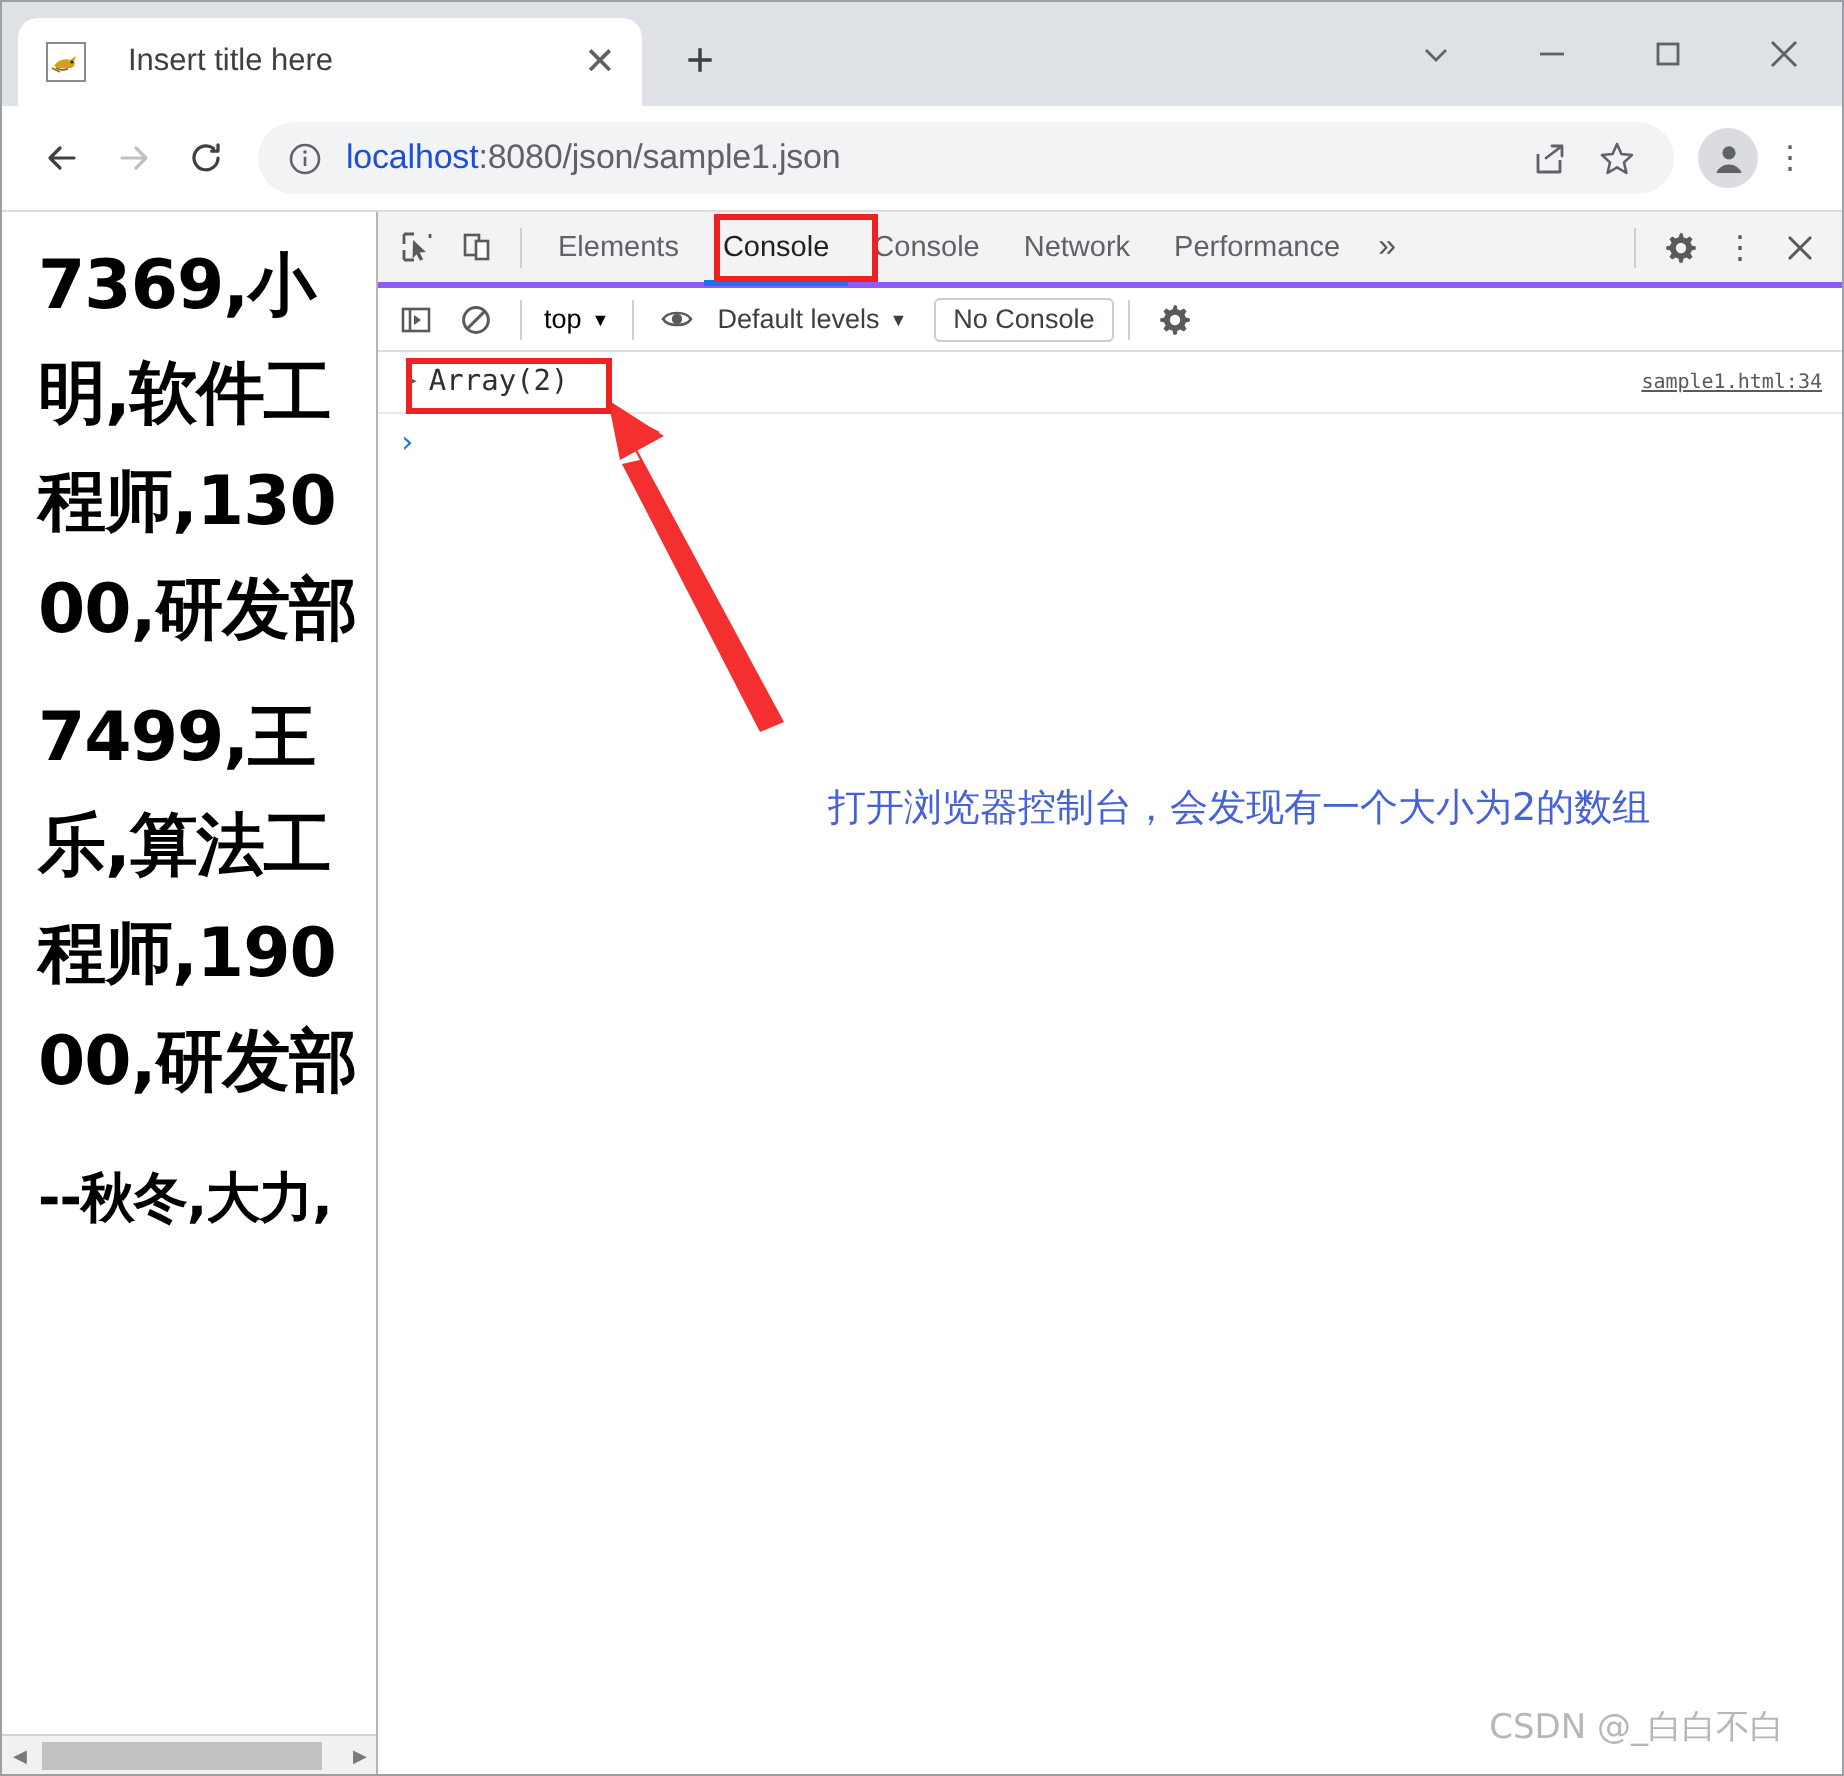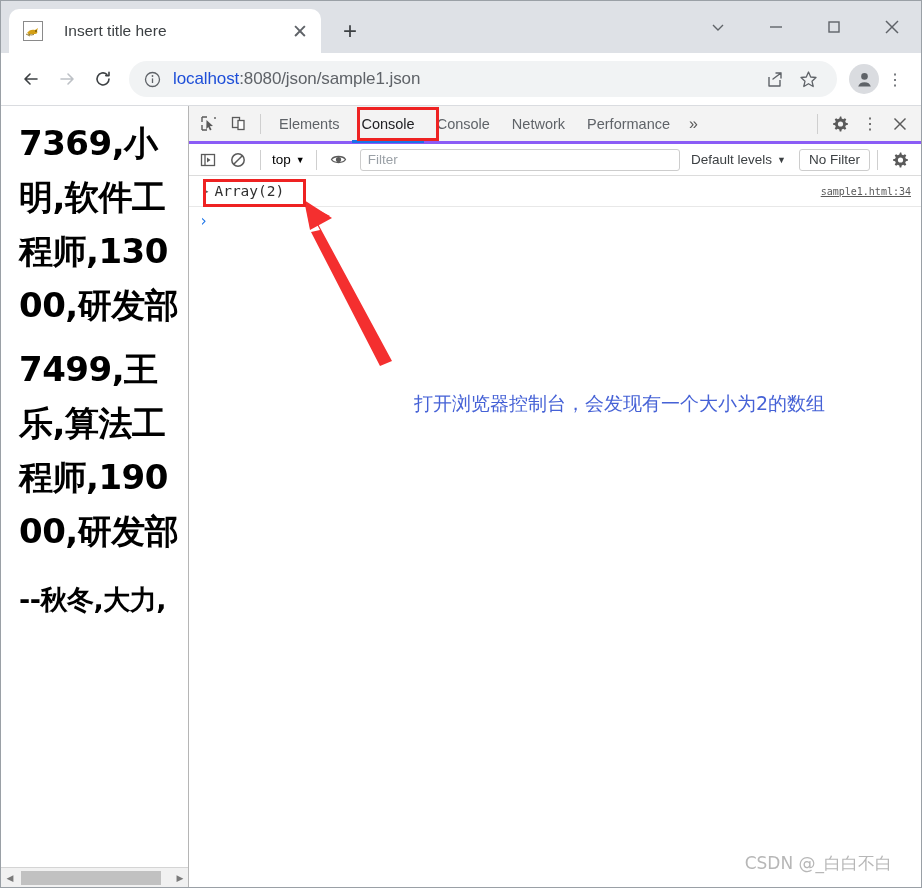--- a/index.html
+++ b/index.html
@@ -609,26 +609,25 @@
           <span>top</span>
           <span class="caret">▼</span>
         </div>
         <div class="dt-sep"></div>
         <div class="dt-iconbtn">
           <svg width="17" height="17" viewBox="0 0 17 17">
             <path d="M1.5 8.5 C4 4.5, 13 4.5, 15.5 8.5 C13 12.5, 4 12.5, 1.5 8.5 Z" stroke="#5a5a5a" stroke-width="1.3" fill="none"></path>
             <circle cx="8.5" cy="8.5" r="2.6" fill="#5a5a5a"></circle>
           </svg>
         </div>
-        <div class="dt-filter-input">Filter</div>
         <div class="dt-levels">
           <span>Default levels</span>
           <span class="caret">▼</span>
         </div>
-        <div class="dt-issues">No Filter</div>
+        <div class="dt-issues">No Console</div>
         <div class="dt-sep"></div>
         <div class="dt-iconbtn">
           <svg width="18" height="18" viewBox="0 0 18 18">
             <path d="M9 1.6 L10.3 1.6 L10.7 3.6 L12.2 4.3 L13.9 3.2 L15.3 4.6 L14.2 6.3 L14.9 7.8 L16.9 8.2 L16.9 9.8 L14.9 10.2 L14.2 11.7 L15.3 13.4 L13.9 14.8 L12.2 13.7 L10.7 14.4 L10.3 16.4 L8.7 16.4 L8.3 14.4 L6.8 13.7 L5.1 14.8 L3.7 13.4 L4.8 11.7 L4.1 10.2 L2.1 9.8 L2.1 8.2 L4.1 7.8 L4.8 6.3 L3.7 4.6 L5.1 3.2 L6.8 4.3 L8.3 3.6 Z" fill="#5a5a5a"></path>
             <circle cx="9.5" cy="9" r="2.6" fill="#ffffff"></circle>
           </svg>
         </div>
       </div>
 
       <div class="dt-console">

